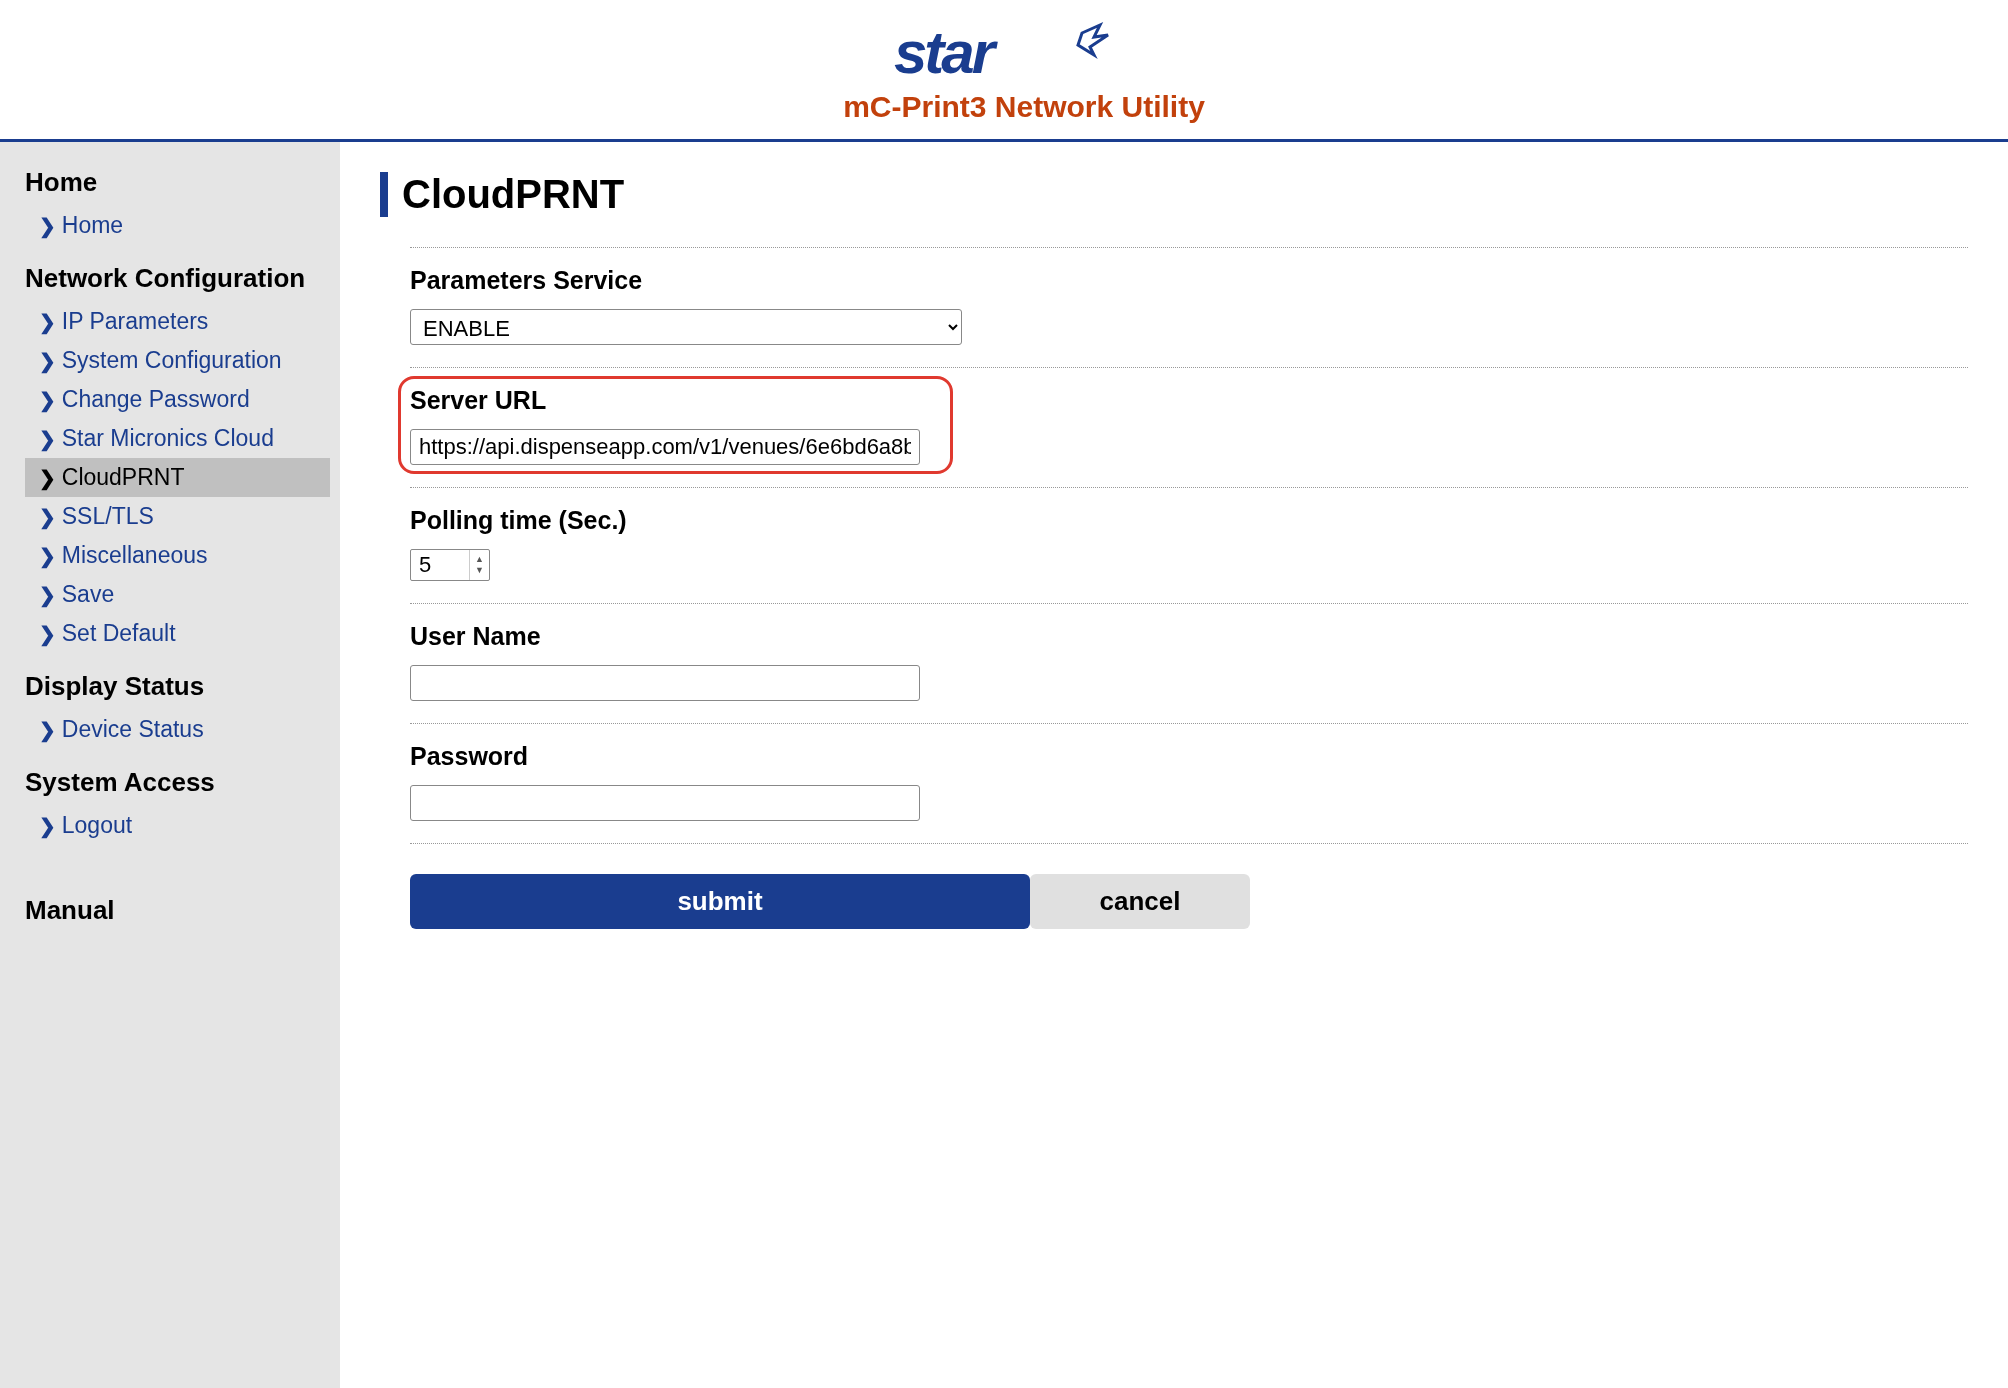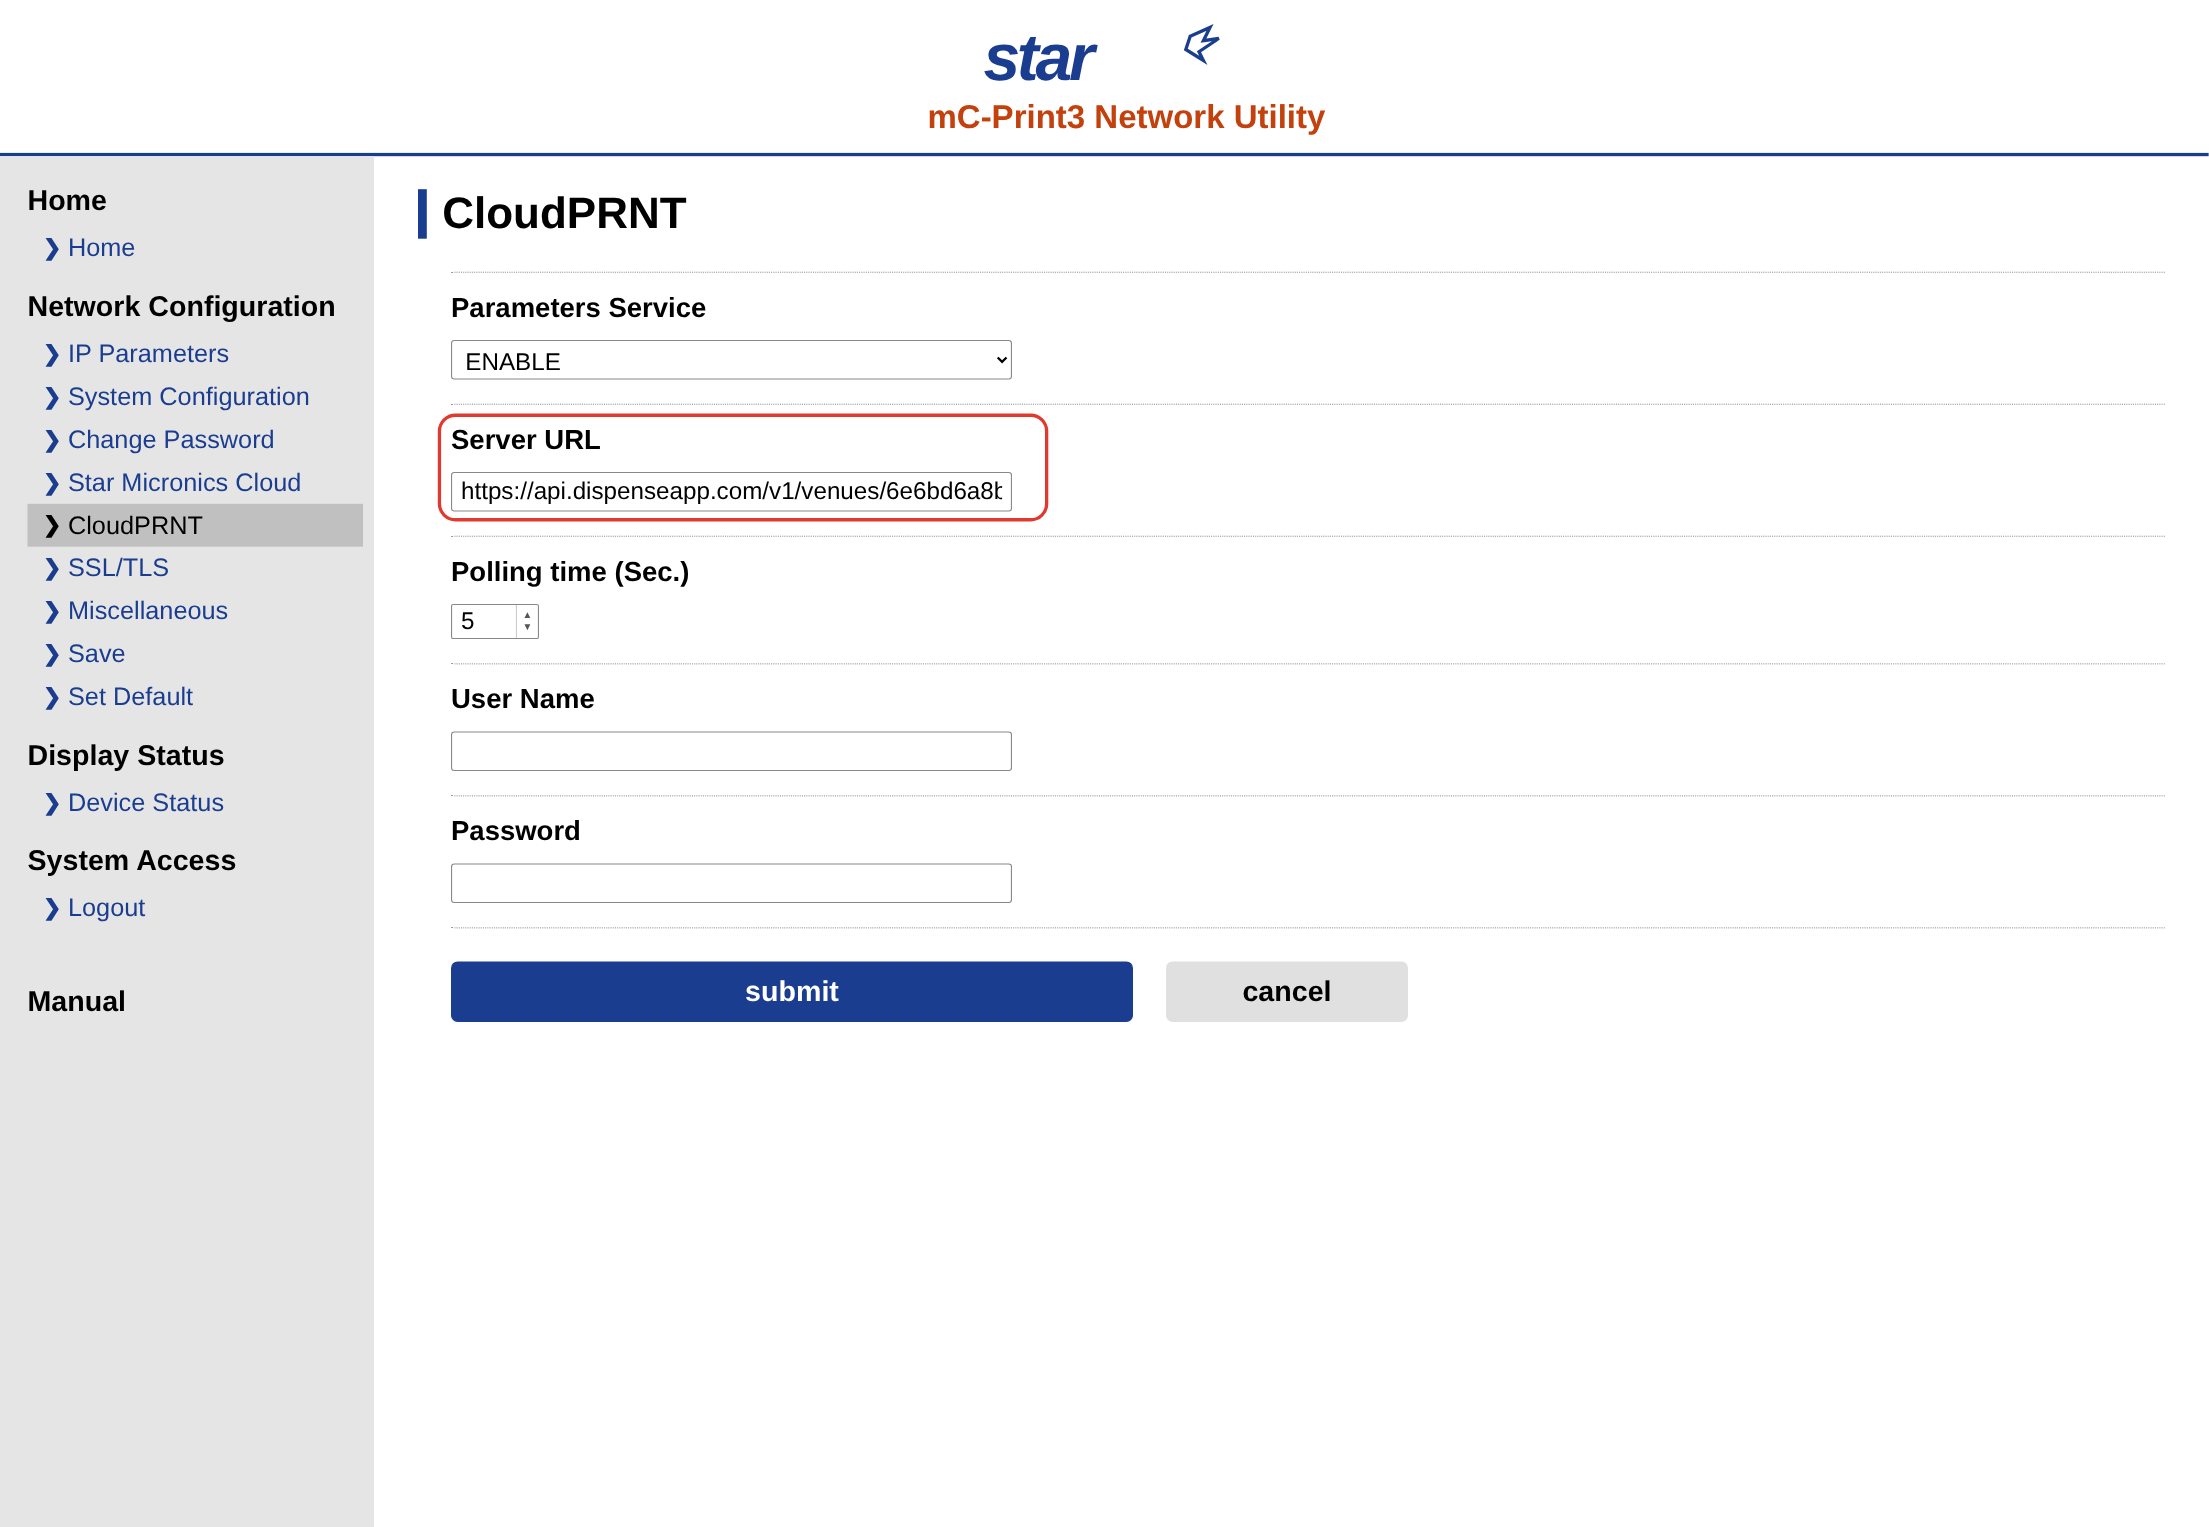--- a/index.html
+++ b/index.html
@@ -115,21 +115,21 @@
       pointer-events: none;
     }
     select, input[type="text"], input[type="password"] {
       font-size: 22px;
       padding: 5px 8px;
       border: 1px solid #888;
       border-radius: 3px;
       background: #fff;
     }
     select {
-      width: 510px;
+      width: 552px;
       height: 36px;
     }
     input[type="text"], input[type="password"] {
       width: 510px;
       height: 36px;
     }
     .spinner-wrap {
       display: inline-flex;
       align-items: center;
       border: 1px solid #888;
@@ -153,21 +153,20 @@
     }
     .spinner-arrows .arrow {
       font-size: 9px;
       color: #555;
       line-height: 1;
       cursor: pointer;
       padding: 1px 2px;
     }
     .buttons {
       display: flex;
-      gap: 30px;
       margin-top: 30px;
     }
     .btn {
       height: 55px;
       font-size: 26px;
       font-weight: bold;
       border: none;
       border-radius: 6px;
       cursor: pointer;
       display: flex;

